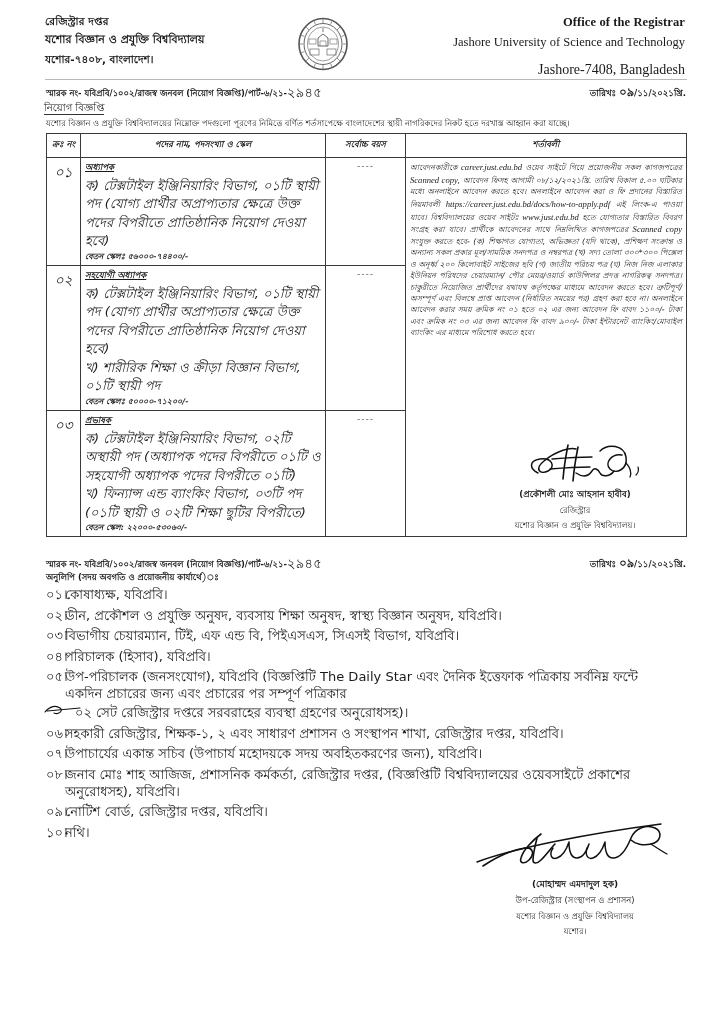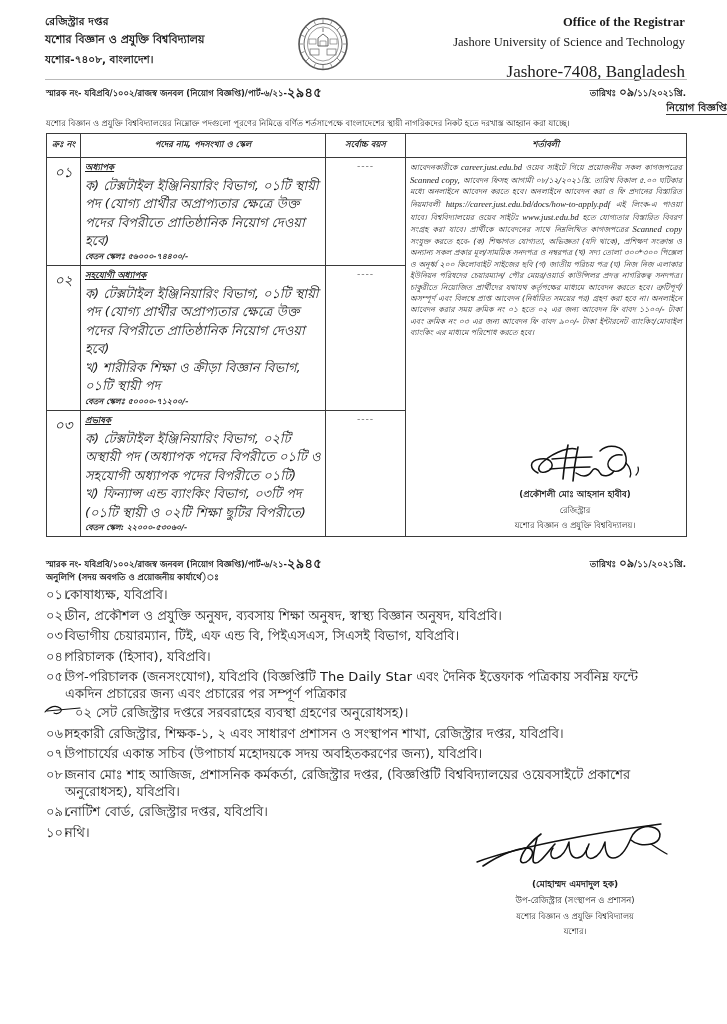--- a/index.html
+++ b/index.html
@@ -22,40 +22,40 @@
   }
   .hdr-left { width: 245px; }
   .hdr-right { width: 300px; text-align:right; }
   .hdr-left div, .hdr-right div { line-height:1.42; }
   .bn { font-family:"DejaVu Sans","Liberation Sans",sans-serif; }
   .hdr-bn-1 { font-size:10.5px; font-weight:700; letter-spacing:.1px;}
   .hdr-bn-2 { font-size:11px; font-weight:700; margin-top:3px;}
   .hdr-bn-3 { font-size:10.5px; font-weight:700; margin-top:4px;}
   .hdr-en-1 { font-size:12.5px; font-weight:700; letter-spacing:.1px;}
   .hdr-en-2 { font-size:12.5px; margin-top:2px;}
-  .hdr-en-3 { font-size:17px; margin-top:8px;}
+  .hdr-en-3 { font-size:14px; margin-top:8px;}
 
   
   .seal { position:absolute; left:296px; top:16px; width:54px; height:56px; }
   .seal svg { display:block; width:54px; height:56px; }
 
   
   .memoline {
     position:absolute; left:46px; top:83px; width:640px; height:18px;
   }
   .memo-left { position:absolute; left:0; top:0; font-size:8.4px; font-weight:700; white-space:nowrap;}
-  .memo-no { font-size:13px; font-weight:700; letter-spacing:.3px; vertical-align:-1px;}
+  .memo-no { font-size:13px; font-weight:400; letter-spacing:.3px; vertical-align:-1px;}
   .memo-right { position:absolute; right:0; top:1px; font-size:8.6px; font-weight:700; white-space:nowrap;}
   .memo-right .dnum { font-size:11.5px; font-weight:700; }
 
   .rule-top { position:absolute; left:45px; top:79px; width:642px; height:1px; background:#b9b9b9;}
 
   .notice-title {
-    position:absolute; left:0; right:0; top:100px; text-align:right;
-    font-size:10px; font-weight:700; font-family:"DejaVu Sans","Liberation Sans",sans-serif;padding-left:44px;
+    position:absolute; left:0; right:0; top:100px; text-align:left;
+    font-size:10px; font-weight:400; font-family:"DejaVu Sans","Liberation Sans",sans-serif;padding-left:44px;
   }
   .notice-title span { border-bottom:1px solid #333; padding-bottom:1px; }
 
   .intro {
     position:absolute; left:46px; top:118px; width:640px;
     font-size:8.2px; font-family:"DejaVu Sans","Liberation Sans",sans-serif;
     line-height:1.3;
   }
 
   

